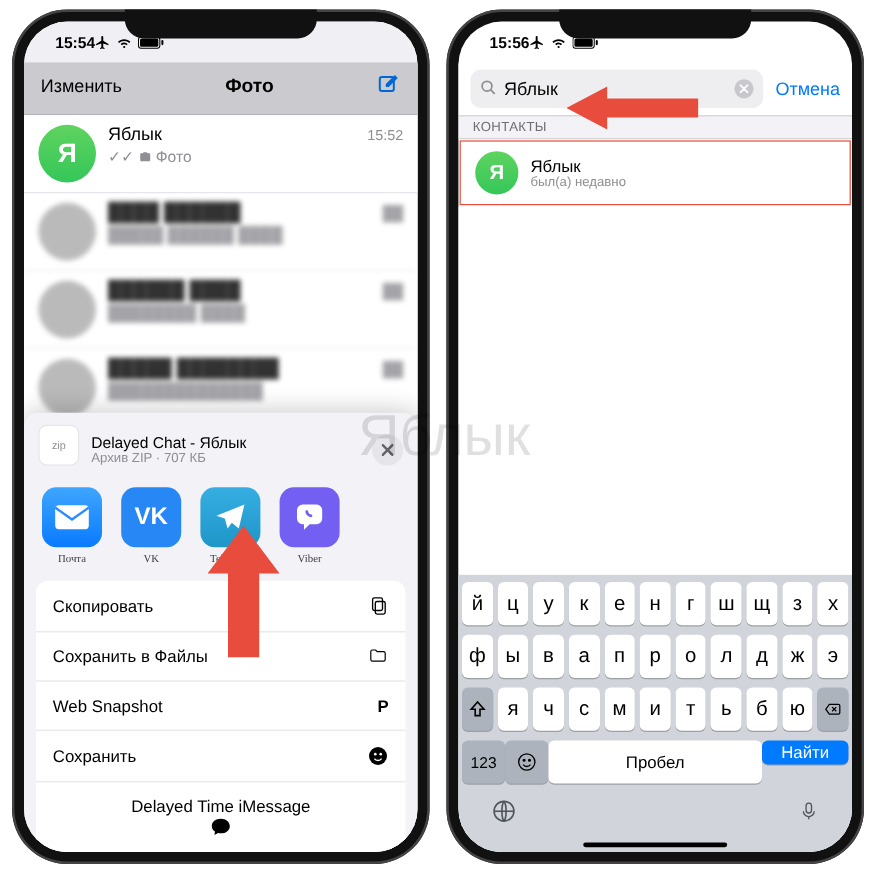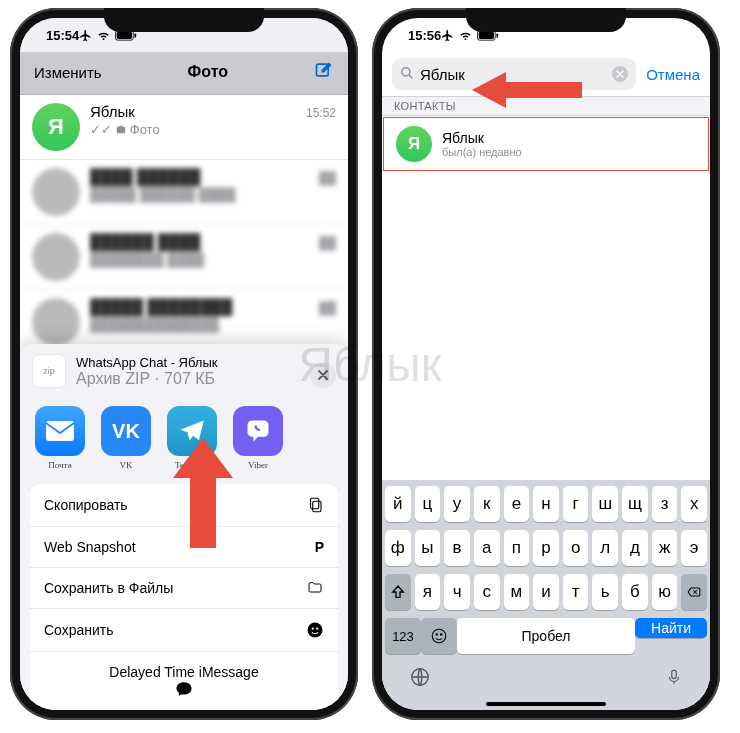--- a/index.html
+++ b/index.html
@@ -120,21 +120,21 @@
     padding: 10px 12px;
     gap: 10px;
   }
   .zip-icon {
     width: 34px; height: 34px; border-radius: 7px; background: #fff;
     display: flex; align-items: center; justify-content: center;
     font-size: 9px; color: #8e8e93; border: 1px solid #e5e5ea;
   }
   .share-title { flex: 1; }
   .share-title .line1 { font-size: 13px; font-weight: 500; }
-  .share-title .line2 { font-size: 16px; color: #8e8e93; }
+  .share-title .line2 { font-size: 11px; color: #8e8e93; }
   .share-close {
     width: 26px; height: 26px; border-radius: 50%;
     background: #e5e5ea; display: flex; align-items: center; justify-content: center;
     color: #636366; font-size: 14px;
   }
   .app-row {
     display: flex;
     gap: 14px;
     padding: 8px 14px 4px;
     overflow: hidden;
@@ -327,21 +327,21 @@
                 </div>
                 <div class="chat-sub">██████████████</div>
               </div>
             </div>
         </div>
 
         <div class="sharesheet">
           <div class="share-header">
             <div class="zip-icon">zip</div>
             <div class="share-title">
-              <div class="line1">WhatsApp Chat - Яблык</div>
+              <div class="line1">Delayed Chat - Яблык</div>
               <div class="line2">Архив ZIP · 707 КБ</div>
             </div>
             <div class="share-close">
               <svg width="10" height="10" viewBox="0 0 10 10">
                   <path d="M1 1l8 8M9 1l-8 8" stroke="#636366" stroke-width="2" stroke-linecap="round"></path>
                 </svg>
             </div>
           </div>
           <div class="app-row">
             <div class="app-item">
@@ -376,28 +376,28 @@
           </div>
           <div class="action-list">
             <div class="action-row">
               <span>Скопировать</span>
               <svg width="18" height="18" viewBox="0 0 24 24" fill="none" stroke="#000" stroke-width="1.5">
                   <rect x="6" y="3" width="11" height="14" rx="2"></rect>
                   <rect x="9" y="7" width="11" height="14" rx="2"></rect>
                 </svg>
             </div>
             <div class="action-row">
-              <span>Web Snapshot</span>
-              <span style="font-weight:700;">P</span>
-            </div>
-            <div class="action-row">
               <span>Сохранить в Файлы</span>
               <svg width="18" height="16" viewBox="0 0 24 24" fill="none" stroke="#000" stroke-width="1.5">
                   <path d="M3 6a2 2 0 012-2h4l2 2h8a2 2 0 012 2v8a2 2 0 01-2 2H5a2 2 0 01-2-2V6z"></path>
                 </svg>
+            </div>
+            <div class="action-row">
+              <span>Web Snapshot</span>
+              <span style="font-weight:700;">P</span>
             </div>
             <div class="action-row">
               <span>Сохранить</span>
               <svg width="18" height="18" viewBox="0 0 24 24" fill="#000">
                   <circle cx="12" cy="12" r="10"></circle>
                   <circle cx="9" cy="10" r="1.5" fill="#fff"></circle>
                   <circle cx="15" cy="10" r="1.5" fill="#fff"></circle>
                   <path d="M8 15c1 1.5 2.5 2 4 2s3-.5 4-2" stroke="#fff" stroke-width="1.5" fill="none"></path>
                 </svg>
             </div>

